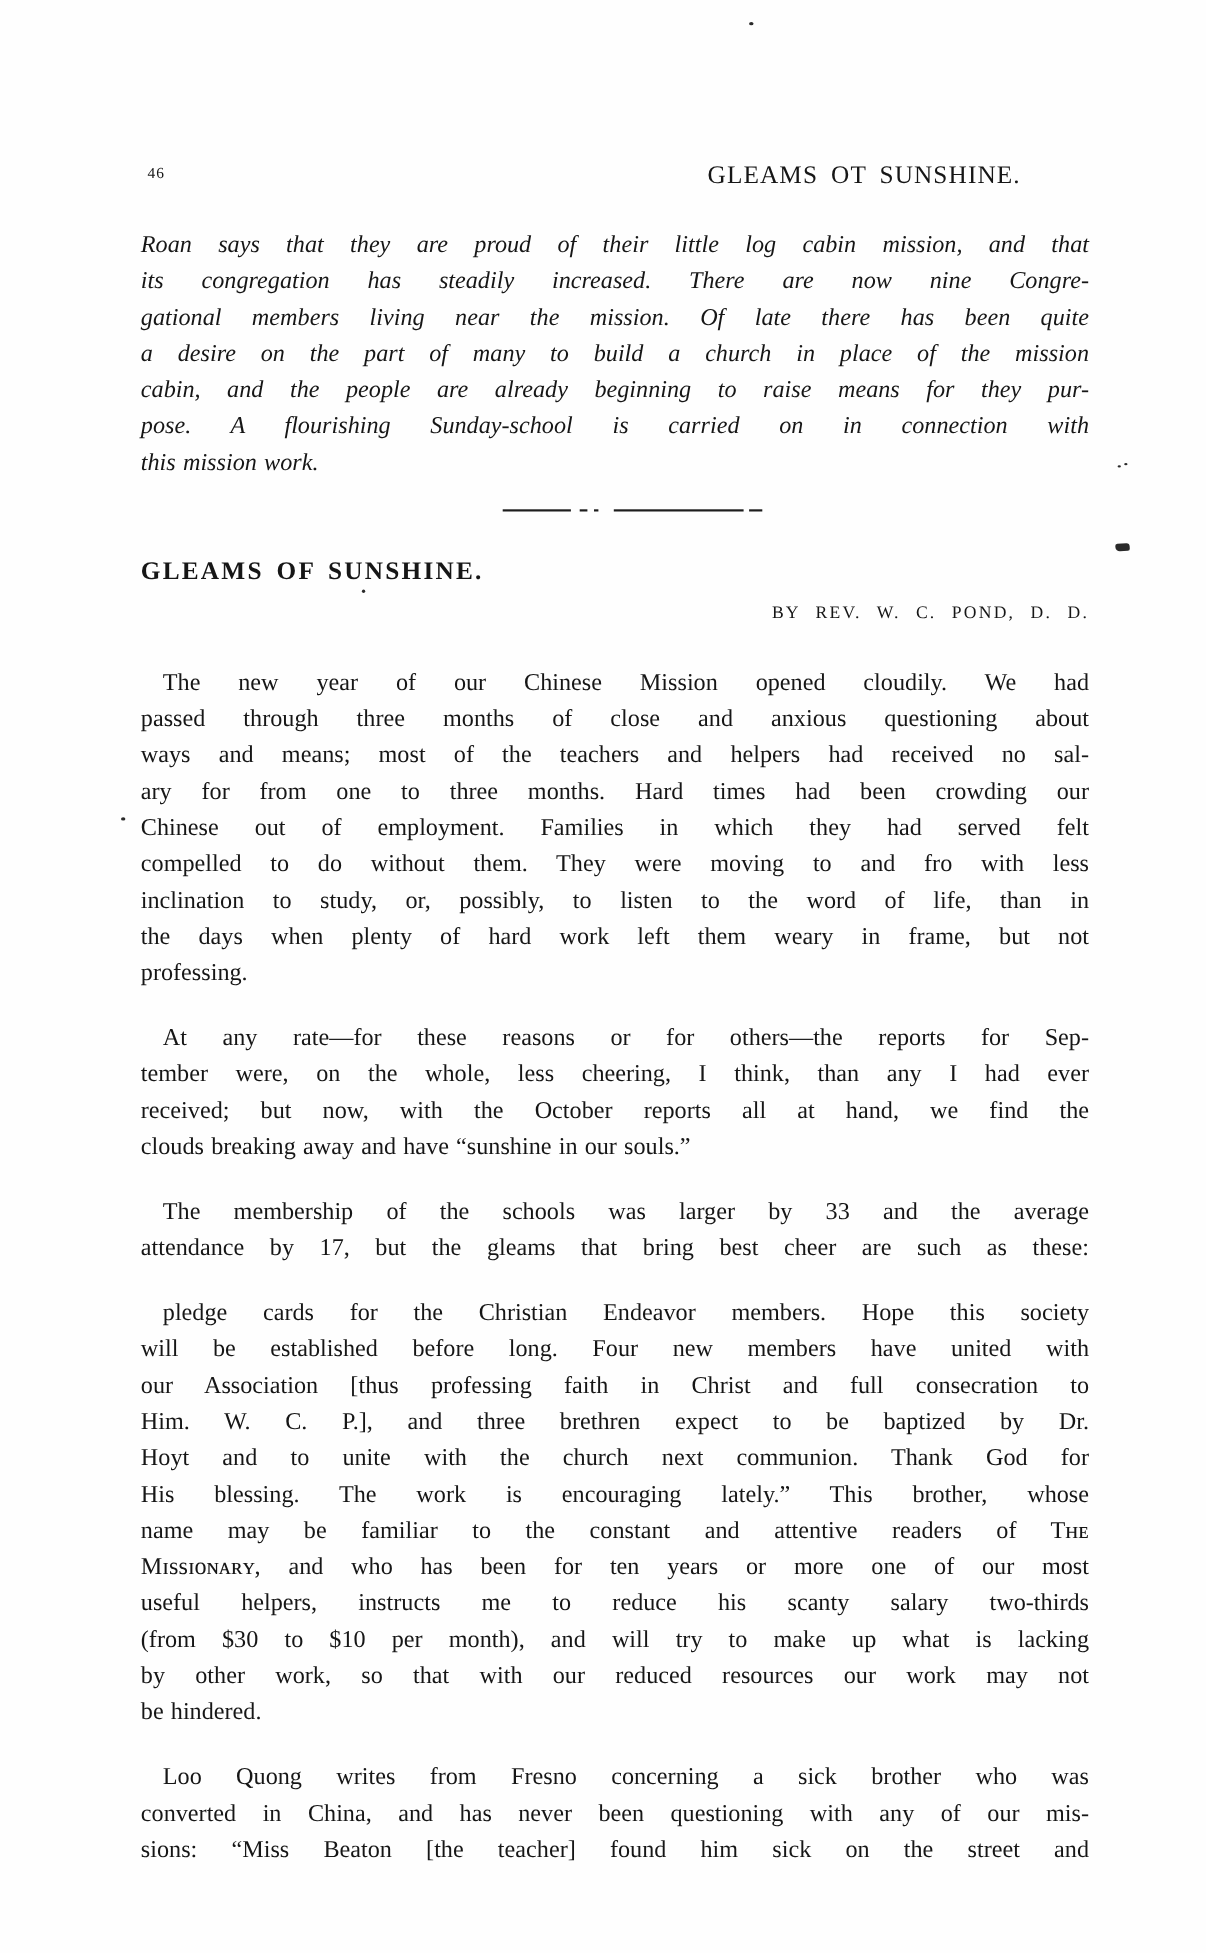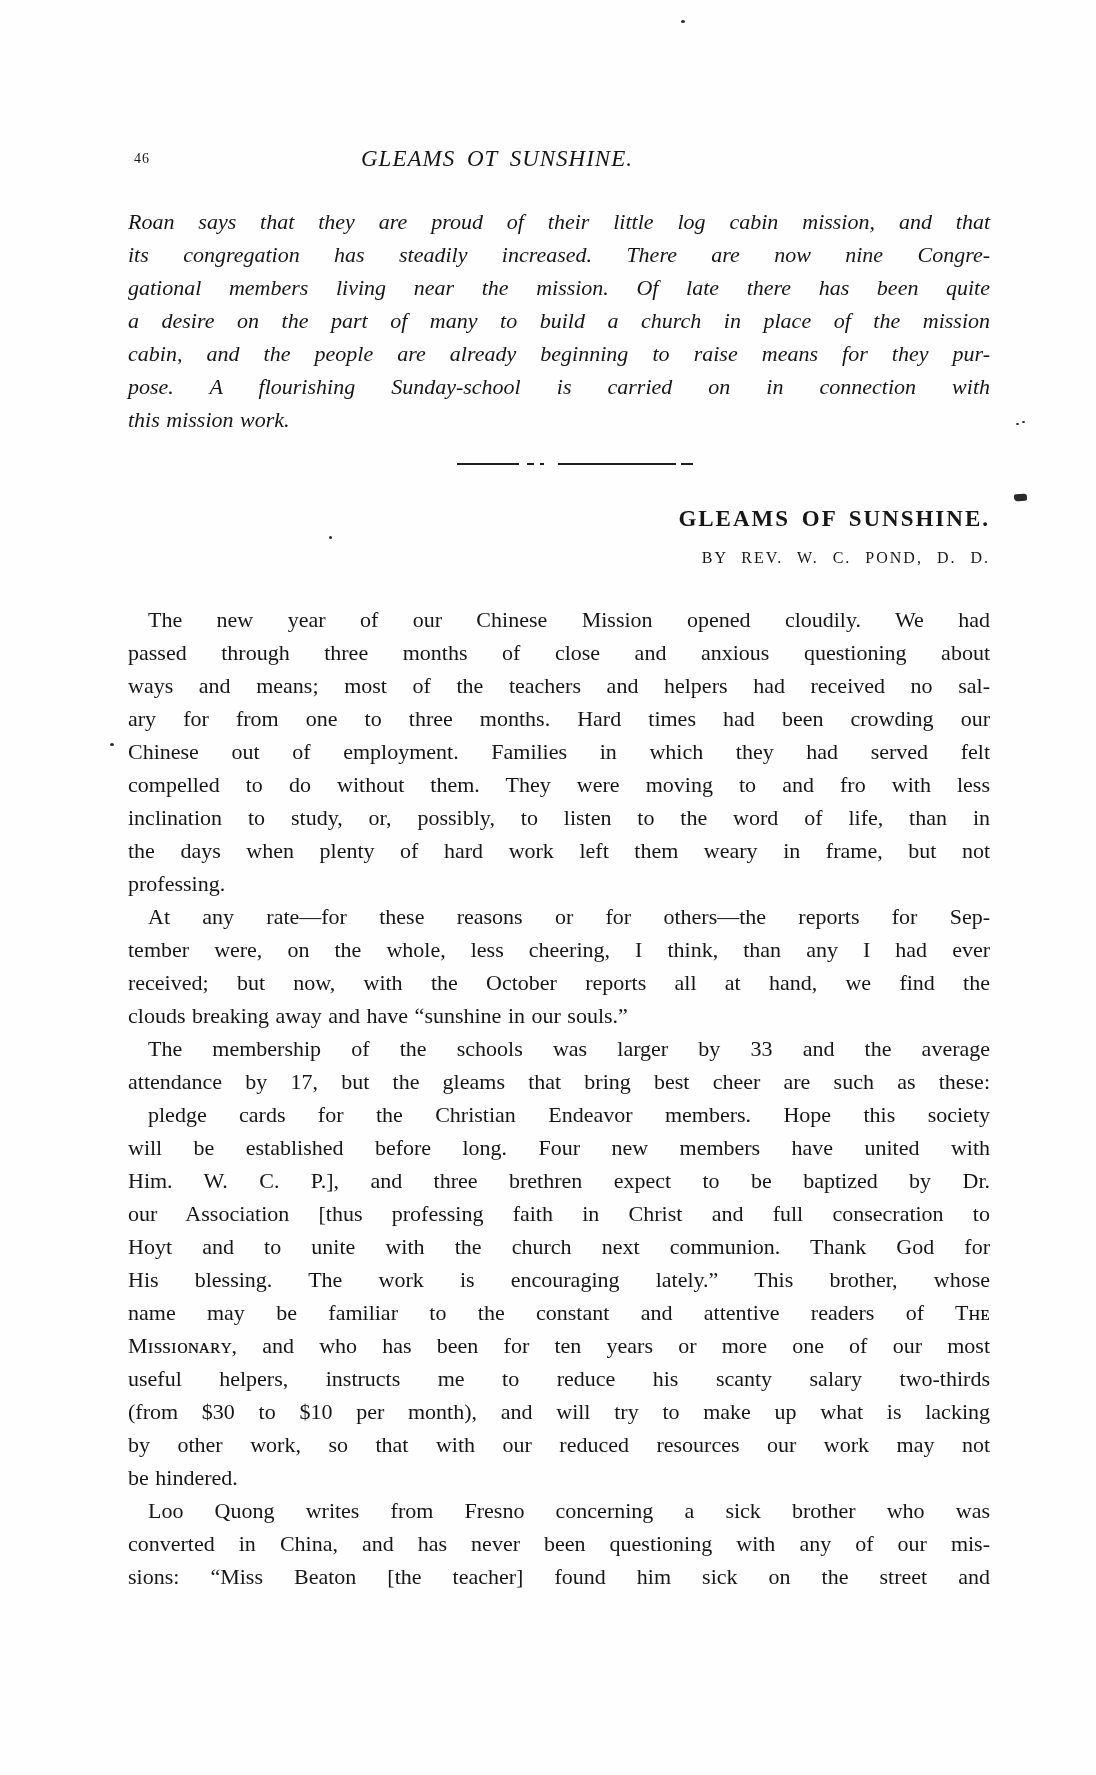--- a/index.html
+++ b/index.html
@@ -24,29 +24,28 @@
   .running-head {
     position: relative;
     margin-top: 146px;
     height: 26px;
   }
   .page-number {
     position: absolute; left: 6px; top: 5px;
     font-size: 14px; letter-spacing: 1px; text-align: center;
   }
   .running-title {
-    text-align: center;
+    text-align: right;
     transform: translateX(-62px);
-    font-style: italic;
     font-size: 23px;
     letter-spacing: 1px;
     word-spacing: 5px;
   }
   
-  .paragraph { font-size: 22px; line-height: 33px; }
+  .paragraph { font-size: 22px; line-height: 33px; margin-top: 26px; }
   .line {
     text-align: justify;
     text-align-last: justify;
     white-space: nowrap;
     word-spacing: 1px;
   }
   .line.last { text-align-last: left; white-space: normal; }
   .paragraph.indent .line:first-child { text-indent: 20px; }
   .intro { margin-top: 33px; font-style: italic; }
   
@@ -60,21 +59,21 @@
   }
   .divider .seg { background: #1d1d1d; height: 2px; }
   .divider .seg1 { width: 62px; }
   .divider .dot { width: 7px; height: 2px; background: #1d1d1d; margin: 0 6px 0 8px; }
   .divider .dot2 { width: 4px; height: 2px; background: #1d1d1d; margin-right: 14px; }
   .divider .seg2 { width: 118px; }
   .divider .seg3 { width: 12px; margin-left: 5px; }
   
   .article-title {
     margin: 40px 0 0 0;
-    text-align: right;
+    text-align: left;
     font-size: 23px;
     font-weight: bold;
     letter-spacing: 2px;
     word-spacing: 4px;
     line-height: 26px;
   }
   .article-byline {
     margin-top: 17px;
     text-align: right;
     font-size: 16px;
@@ -154,22 +153,22 @@
           <div class="line">received; but now, with the October reports all at hand, we find the</div>
           <div class="line last">clouds breaking away and have “sunshine in our souls.”</div>
         </div>
       <div class="paragraph indent">
           <div class="line">The membership of the schools was larger by 33 and the average</div>
           <div class="line">attendance by 17, but the gleams that bring best cheer are such as these:</div>
         </div>
       <div class="paragraph indent">
           <div class="line">pledge cards for the Christian Endeavor members.  Hope this society</div>
           <div class="line">will be established before long.  Four new members have united with</div>
+          <div class="line">our Association [thus professing faith in Christ and full consecration to</div>
           <div class="line">Him.  W. C. P.], and three brethren expect to be baptized by Dr.</div>
-          <div class="line">our Association [thus professing faith in Christ and full consecration to</div>
           <div class="line">Hoyt and to unite with the church next communion.  Thank God for</div>
           <div class="line">His blessing.  The work is encouraging lately.”  This brother, whose</div>
           <div class="line">name may be familiar to the constant and attentive readers of Tʜᴇ</div>
           <div class="line">Mɪssɪᴏɴᴀʀʏ, and who has been for ten years or more one of our most</div>
           <div class="line">useful helpers, instructs me to reduce his scanty salary two-thirds</div>
           <div class="line">(from $30 to $10 per month), and will try to make up what is lacking</div>
           <div class="line">by other work, so that with our reduced resources our work may not</div>
           <div class="line last">be hindered.</div>
         </div>
       <div class="paragraph indent">

